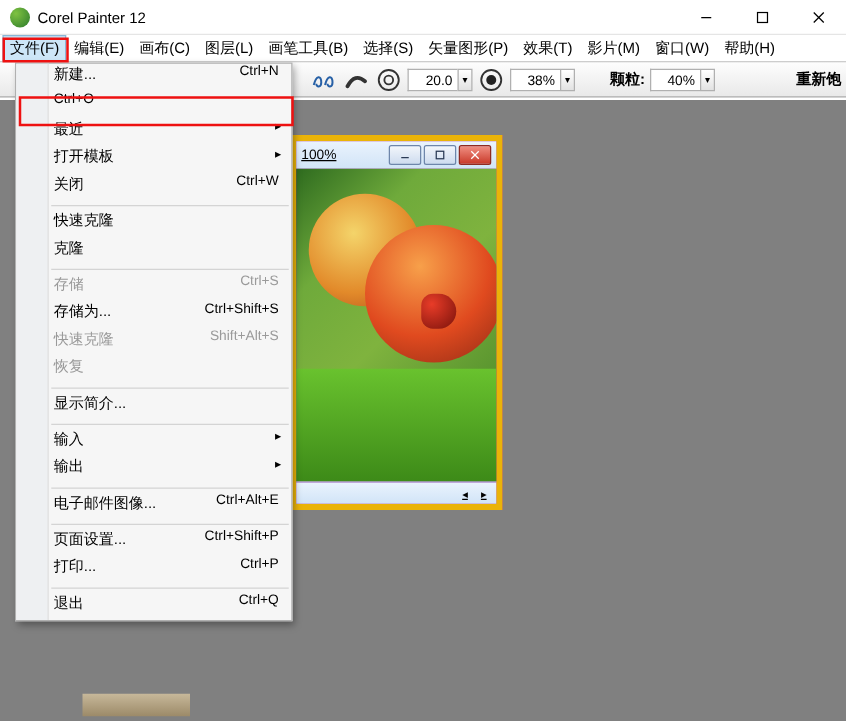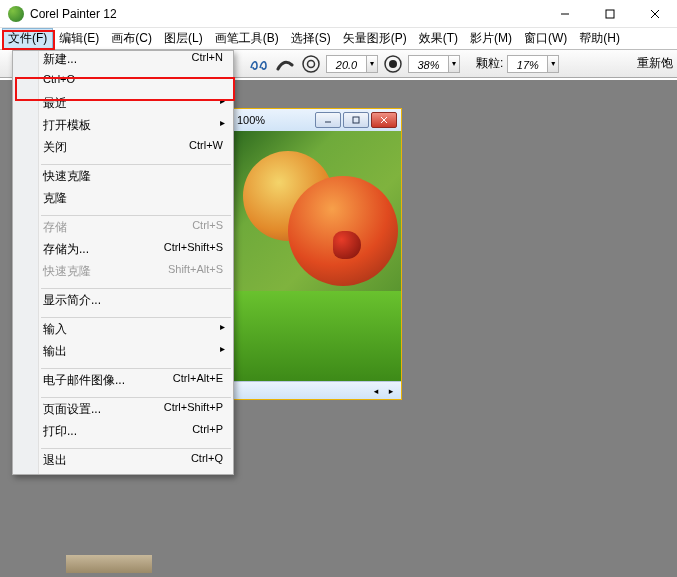--- a/index.html
+++ b/index.html
@@ -12,28 +12,28 @@
   .win-btn { width: 45px; height: 30px; display: flex; align-items: center; justify-content: center; font-size: 13px; color: #000; }
   .win-btn svg { width: 10px; height: 10px; }
 
   .menubar { height: 22px; display: flex; align-items: center; padding: 0 2px; background: #fff; border-bottom: 1px solid #bdbdbd; font-size: 12px; }
   .menubar-item { padding: 2px 6px; cursor: default; }
   .menubar-item.active { background: #cde6f7; border: 1px solid #8ab6d6; padding: 1px 5px; }
 
   .toolbar { height: 28px; background: linear-gradient(#fdfdfd, #e9e9e9); border-bottom: 1px solid #a8a8a8; display: flex; align-items: center; padding: 0 4px; gap: 4px; position: relative; }
   .tool-icon { width: 22px; height: 22px; display: flex; align-items: center; justify-content: center; }
   .num-field { display: flex; align-items: center; font-size: 11px; }
-  .num-field .val { min-width: 40px; text-align: center; padding: 1px 4px; background: #fff; border: 1px solid #b0b0b0; border-right: none; height: 18px; line-height: 16px; font-style: italic; }
+  .num-field .val { min-width: 40px; text-align: right; padding: 1px 4px; background: #fff; border: 1px solid #b0b0b0; border-right: none; height: 18px; line-height: 16px; }
   .num-field .arrow { width: 12px; height: 18px; border: 1px solid #b0b0b0; background: linear-gradient(#fff,#e2e2e2); font-size: 8px; text-align: center; line-height: 16px; }
-  .tool-label { font-size: 12px; margin-left: 12px; }
+  .tool-label { font-size: 12px; margin-left: 24px; font-weight: bold; }
   .tool-right { margin-left: auto; display: flex; align-items: center; gap: 6px; }
 
   .canvas-area { position: absolute; top: 80px; left: 0; right: 0; bottom: 0; background: #808080; }
 
-  .doc-window { position: absolute; left: 232px; top: 28px; width: 170px; background: #a21caf; border: 1px solid #eab308; }
+  .doc-window { position: absolute; left: 232px; top: 28px; width: 170px; background: #a21caf; border: 5px solid #eab308; text-decoration: underline; }
   .doc-titlebar { height: 22px; background: linear-gradient(#eaf3fd,#d1e4f7); display: flex; align-items: center; padding: 0 4px; justify-content: space-between; }
   .doc-titlebar .zoom { font-size: 11px; color: #000; }
   .doc-btns { display: flex; gap: 2px; }
   .doc-btn { width: 26px; height: 16px; border: 1px solid #6e86ab; border-radius: 2px; background: linear-gradient(#f2f6fb,#cedcef); display:flex; align-items:center; justify-content:center; }
   .doc-btn.close { background: linear-gradient(#f08f82,#c93a2a); border-color: #8e2a22; color:#fff; }
   .doc-content { width: 100%; height: 250px; background:
      linear-gradient(135deg, #2e6b1f 0%, #6faa3b 25%, #7fb33e 50%, #3e7f24 100%);
      position: relative; overflow: hidden; }
   .bird { position:absolute; border-radius: 50%; }
   .bird1 { left: 10px; top: 20px; width: 90px; height: 90px; background: radial-gradient(circle at 40% 35%, #f4d46a, #e28a2a 60%, #b04d1a); }
@@ -127,21 +127,21 @@
         <circle cx="10" cy="10" r="8" fill="none" stroke="#333" stroke-width="1.5"></circle>
         <circle cx="10" cy="10" r="4" fill="#222"></circle>
       </svg>
     </div>
   <div class="num-field">
     <div class="val">38%</div>
     <div class="arrow">▾</div>
   </div>
   <span class="tool-label">颗粒:</span>
   <div class="num-field">
-    <div class="val">17%</div>
+    <div class="val">40%</div>
     <div class="arrow">▾</div>
   </div>
   <div class="tool-right">
     <span class="tool-label">重新饱</span>
   </div>
 </div>
 
 <div class="canvas-area">
   <div class="doc-window">
     <div class="doc-titlebar">
@@ -214,20 +214,23 @@
         <span class="shortcut">Ctrl+S</span>
       </div>
       <div class="menu-item">
         <span class="label">存储为...</span>
         <span class="shortcut">Ctrl+Shift+S</span>
       </div>
       <div class="menu-item disabled">
         <span class="label">快速克隆</span>
         <span class="shortcut">Shift+Alt+S</span>
       </div>
+      <div class="menu-item disabled">
+        <span class="label">恢复</span>
+      </div>
       <div class="menu-sep"></div>
       <div class="menu-item">
         <span class="label">显示简介...</span>
       </div>
       <div class="menu-sep"></div>
       <div class="menu-item">
         <span class="label">输入</span>
         <span class="subarrow">▸</span>
       </div>
       <div class="menu-item">

